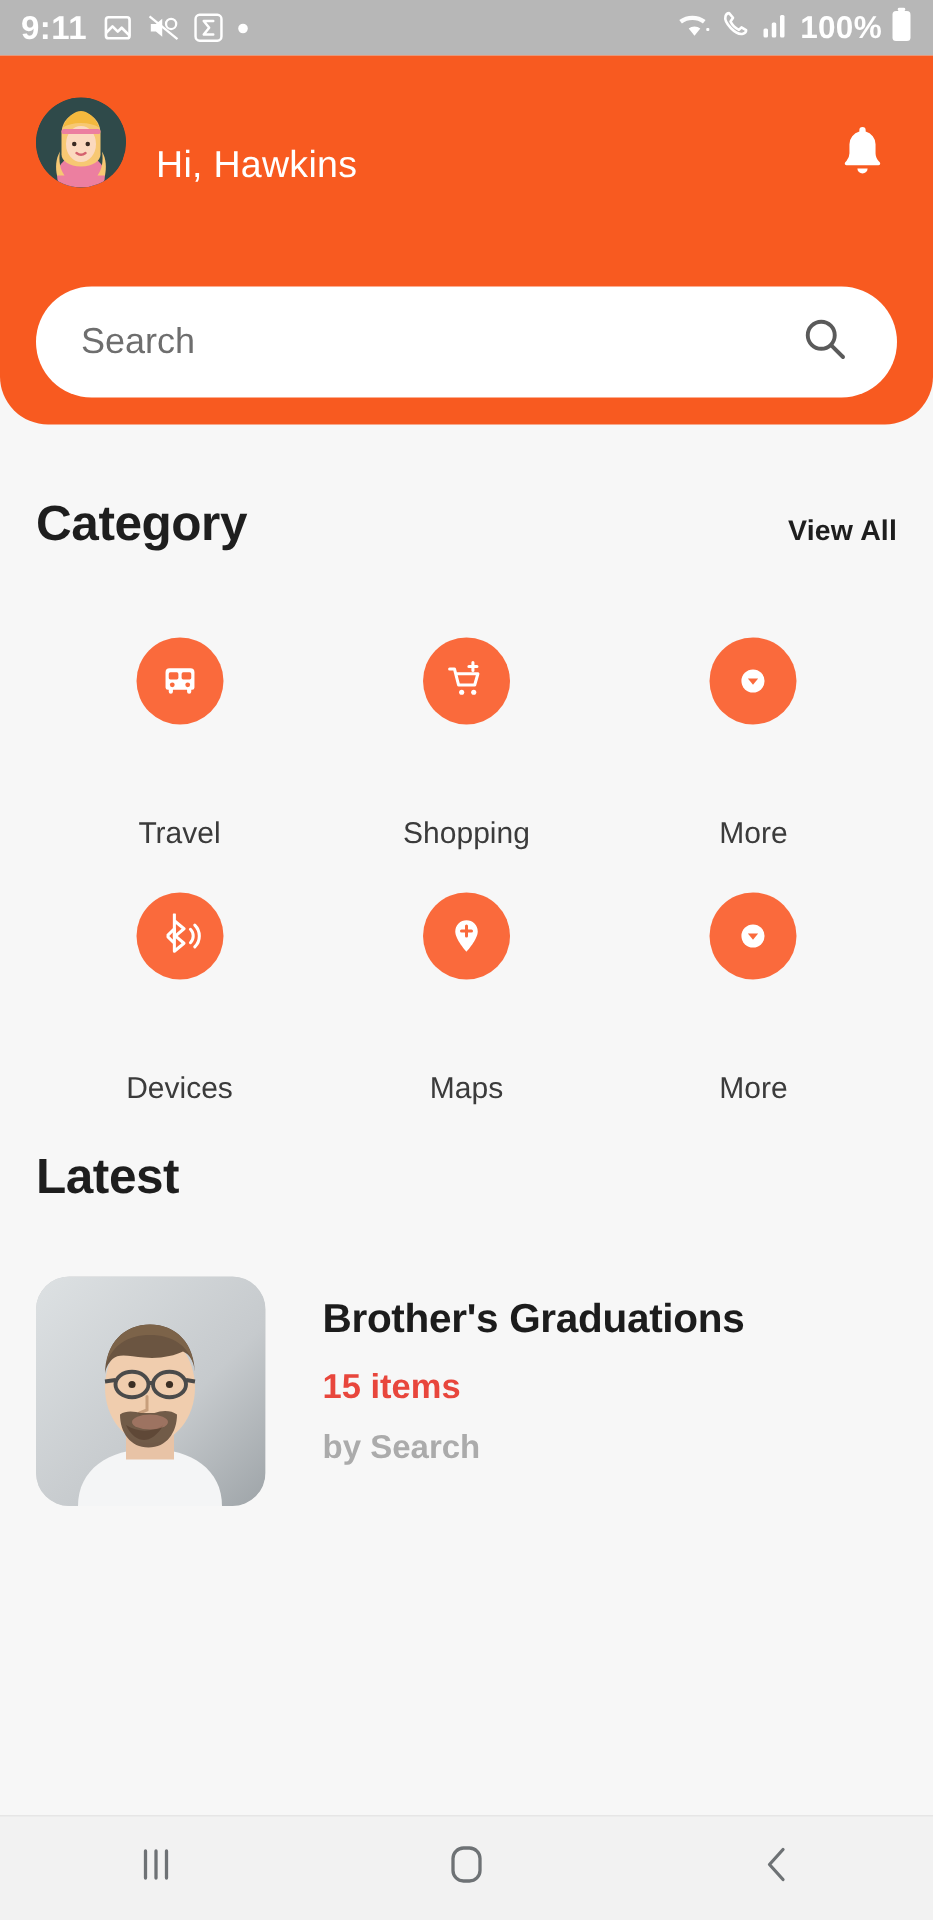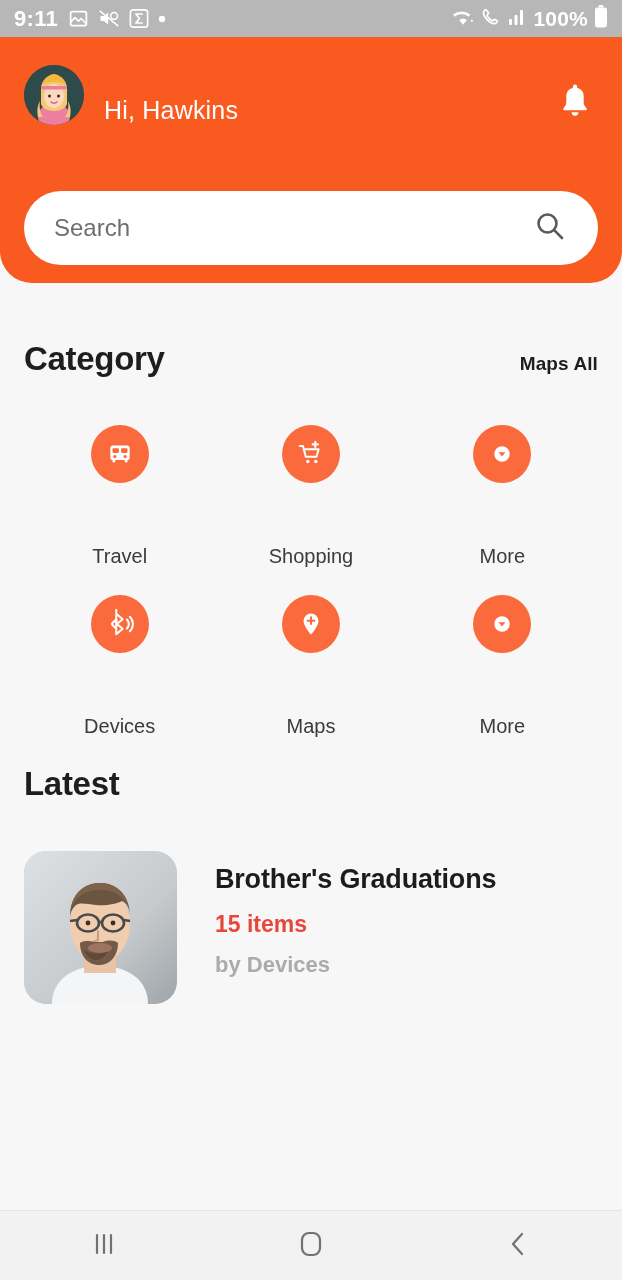--- a/index.html
+++ b/index.html
@@ -205,23 +205,23 @@
         <span>
           <svg width="32" height="32" viewBox="0 0 32 32" fill="none" stroke="#5A5A5A" stroke-width="2.6" stroke-linecap="round">
             <circle cx="13.5" cy="13.5" r="9"></circle>
             <path d="M20.2 20.2L28 28"></path>
           </svg>
         </span>
       </span>
     </div>
   </div>
 
-  <div class="section-head" style="top:340px;">
+  <div class="section-head" style="top:330px;">
     <span class="section-title">Category</span>
-    <span class="view-all">Maps All</span>
+    <span class="view-all">View All</span>
   </div>
 
   <div class="cat-grid">
 
     <div class="cat-cell">
       <span class="cat-circle">
         <svg width="30" height="30" viewBox="0 0 28 28" fill="#FFFFFF">
           <path d="M5 8.5A2.5 2.5 0 017.5 6h13A2.5 2.5 0 0123 8.5V18a1.5 1.5 0 01-1.5 1.5h-.5v1.2a1.3 1.3 0 01-2.6 0V19.5H9.6v1.2a1.3 1.3 0 01-2.6 0V19.5h-.5A1.5 1.5 0 015 18z"></path>
           <rect x="7" y="8.6" width="6" height="4.4" rx="1" fill="#FA6A3C"></rect>
           <rect x="15" y="8.6" width="6" height="4.4" rx="1" fill="#FA6A3C"></rect>
@@ -318,21 +318,21 @@
           <path d="M74 80v9l-5 2" stroke="#C79E7C" stroke-width="2" fill="none" stroke-linecap="round"></path>
           <path d="M60 99c8 5 17 5 25 0-4 7-9 10-13 10s-9-3-12-10z" fill="#7A4F3F"></path>
           <path d="M56 92c4-3 10-2 14-1h9c5-2 11-2 15 1 0 12-7 22-19 22s-19-10-19-22z" fill="#5A4636" opacity=".85"></path>
           <ellipse cx="76" cy="97" rx="12" ry="5" fill="#C98B79" opacity=".5"></ellipse>
         </g>
       </svg>
     </div>
     <div class="card-body">
       <div class="card-title">Brother's Graduations</div>
       <div class="card-count">15 items</div>
-      <div class="card-author">by Devices</div>
+      <div class="card-author">by Search</div>
     </div>
   </div>
 
   <div class="navbar">
     <span class="nav-btn">
       <span>
         <svg width="30" height="26" viewBox="0 0 30 26" stroke="#6E7275" stroke-width="2.2" stroke-linecap="round">
           <path d="M8 4v18M15 4v18M22 4v18"></path>
         </svg>
       </span>

